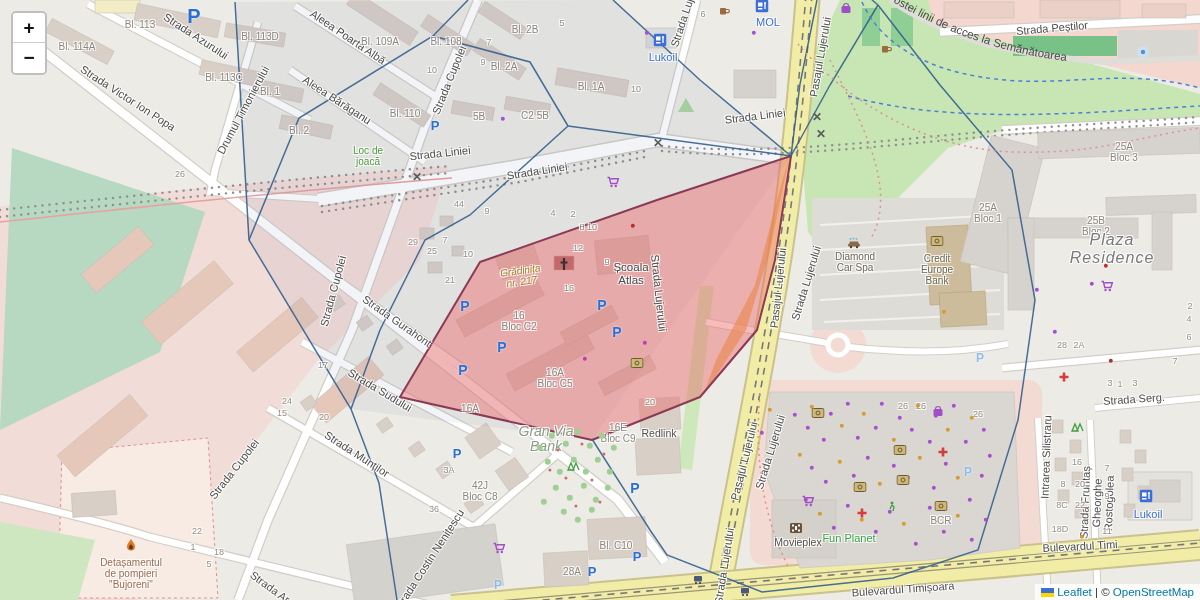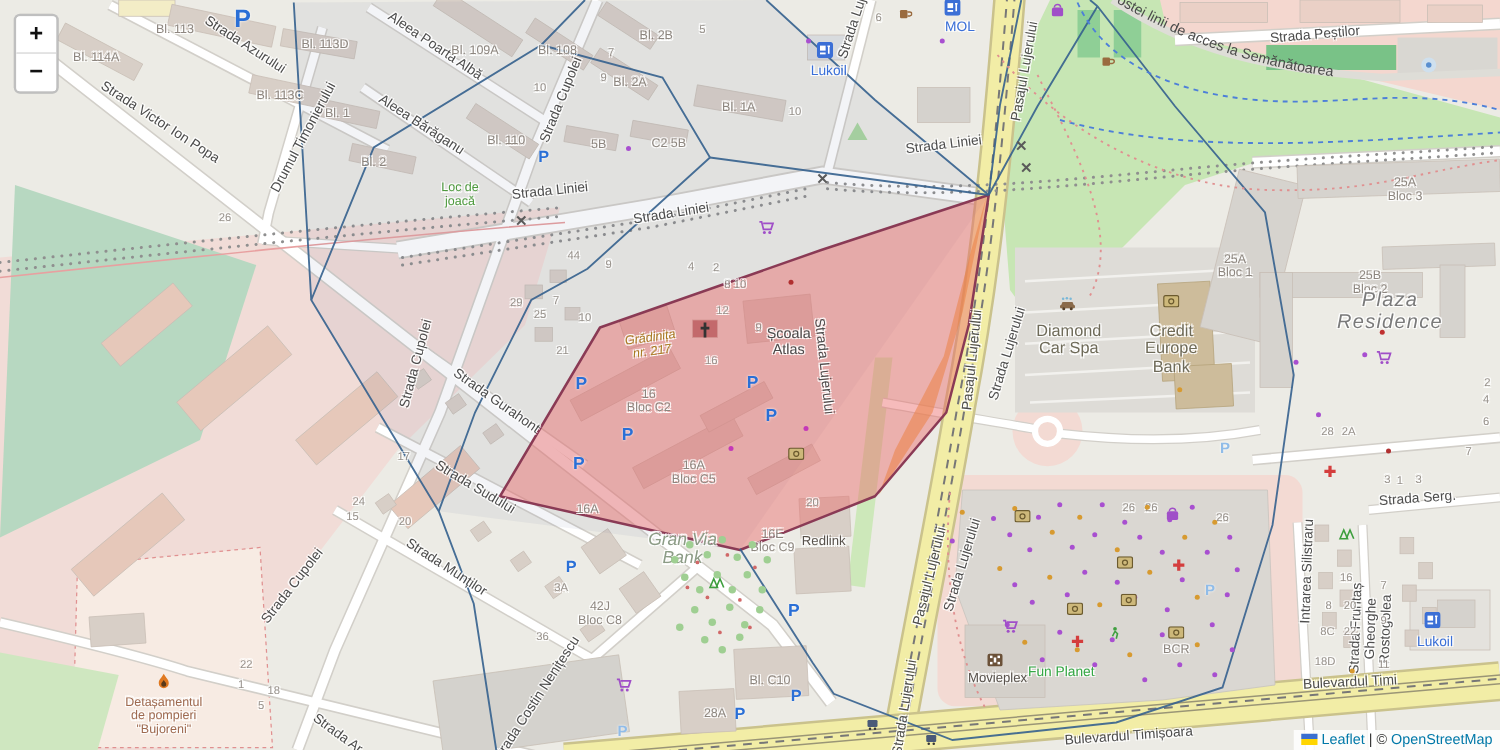--- a/index.html
+++ b/index.html
@@ -8,21 +8,21 @@
   #overlay-layer{position:absolute;left:0;top:0;width:100%;height:100%;pointer-events:none;}
   .lbl{position:absolute;font-size:11px;color:#4d4d4d;white-space:pre-line;text-align:center;line-height:1.1;
        text-shadow:1px 1px 0 rgba(255,255,255,.85),-1px -1px 0 rgba(255,255,255,.85),1px -1px 0 rgba(255,255,255,.85),-1px 1px 0 rgba(255,255,255,.85);}
   .bl{color:#8d867f;font-size:10px;}
   .num{color:#97918b;font-size:9px;}
   .poi-blue{color:#3a6fd8;font-size:11px;}
   .poi-green{color:#4d9a3d;font-size:10px;}
   .poi-green2{color:#35a845;font-size:11px;}
   .poi-amber{color:#a87c22;font-size:10px;font-style:italic;}
   .school{color:#4a4a4a;font-size:11.5px;}
-  .poi-grey{color:#6e6a58;font-size:13px;margin-top:10px;}
+  .poi-grey{color:#6e6a58;font-size:10px;}
   .place{color:#7a7a7a;font-size:16px;font-style:italic;letter-spacing:1px;}
   .park-label{color:#8c9c86;font-size:14px;font-style:italic;}
   .poi-fire{color:#9e6a50;font-size:10px;}
   .shop-dark{color:#57514b;font-size:10.5px;}
   .pmark{position:absolute;color:#2a6fd6;font-weight:bold;font-size:13px;transform:translate(-50%,-50%);
          text-shadow:0 0 2px #fff;}
   .pmark.light{color:#90bce8;}
   .xmark{position:absolute;color:#5a5a5a;font-weight:bold;font-size:12px;transform:translate(-50%,-50%);}
   .dot{position:absolute;border-radius:50%;transform:translate(-50%,-50%);}
   .micon{position:absolute;transform:translate(-50%,-50%);line-height:0;}

